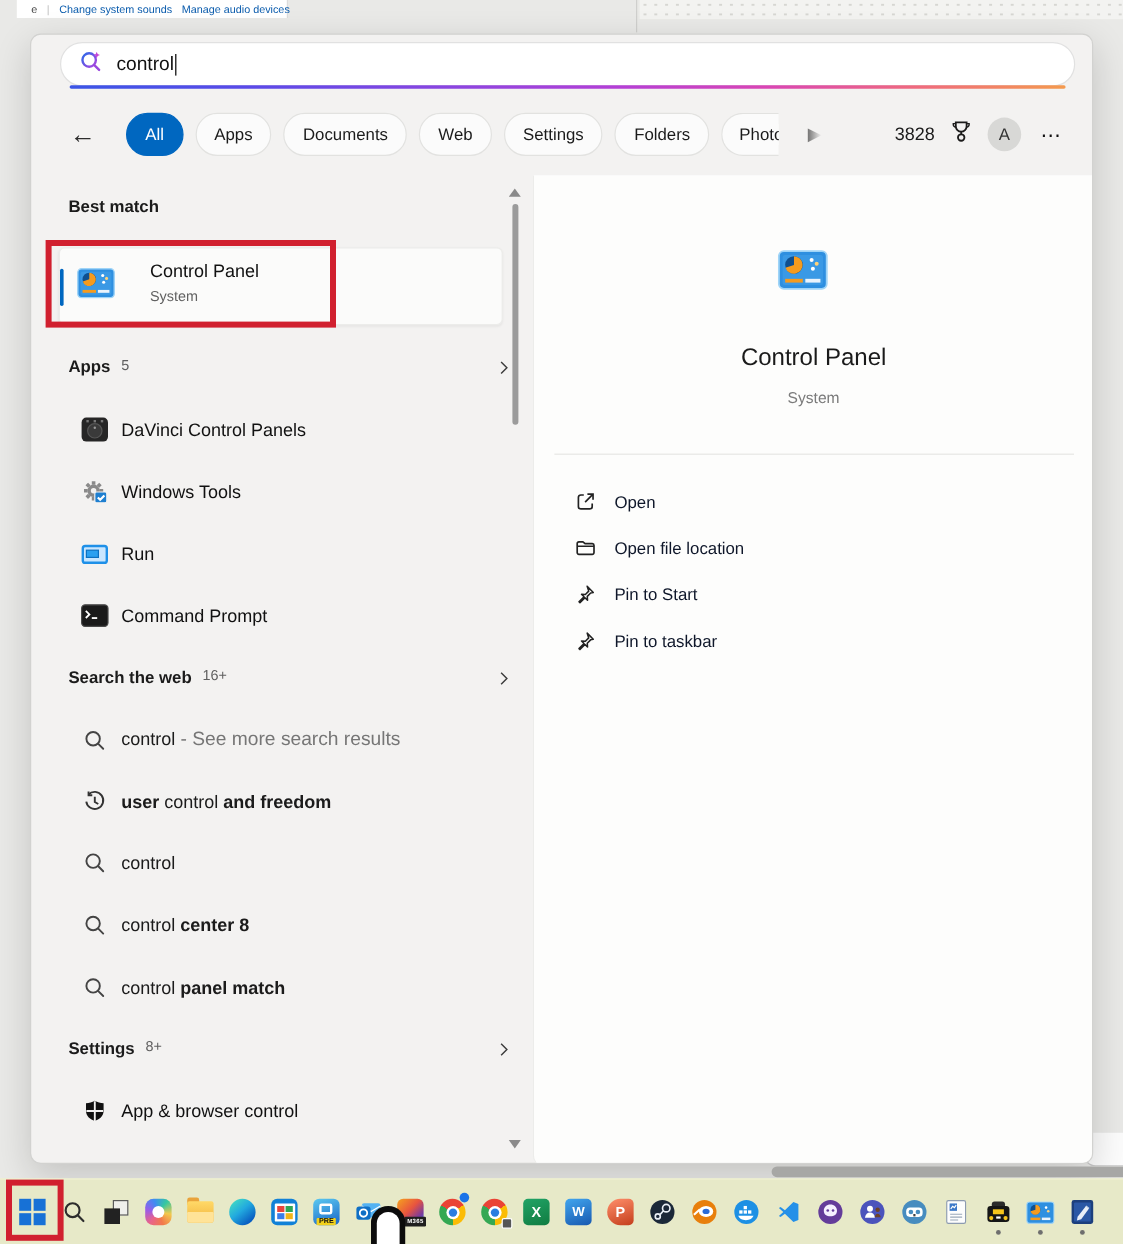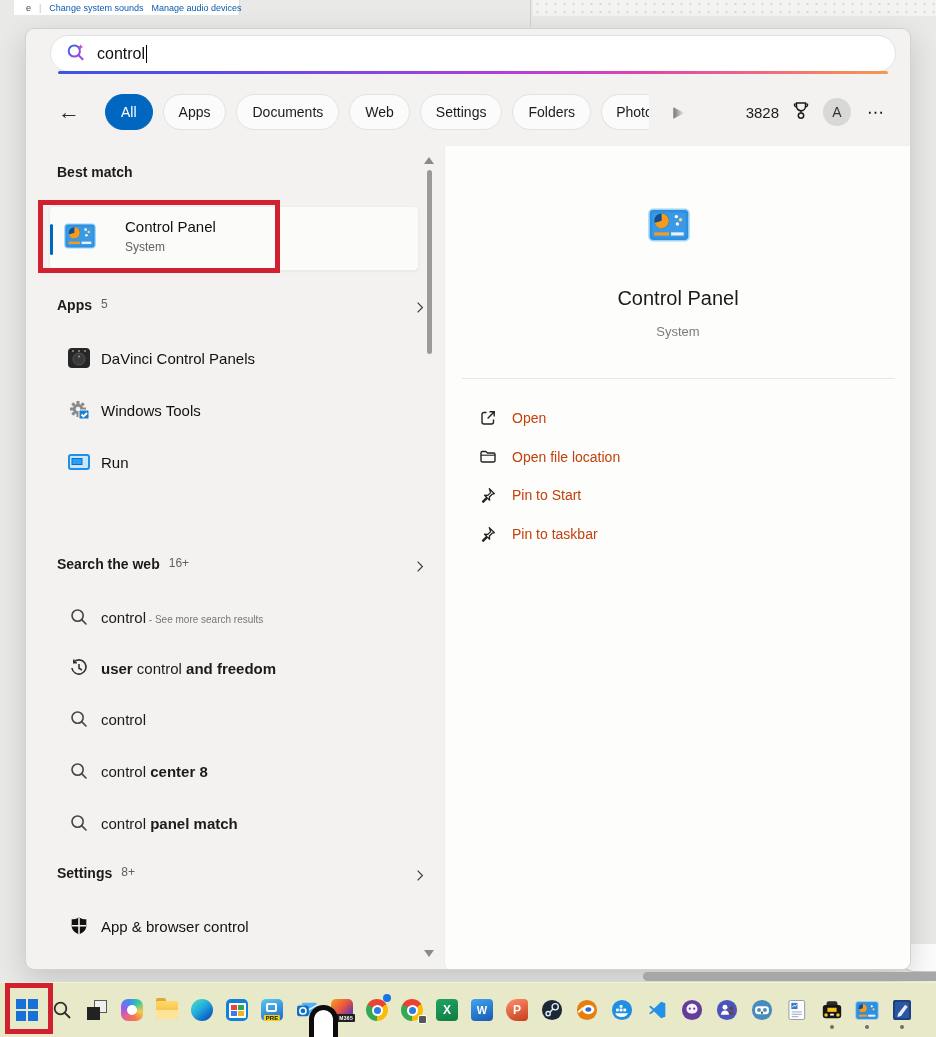--- a/index.html
+++ b/index.html
@@ -71,39 +71,39 @@
   .best-card .bsub { position:absolute; left:75px; top:33px; font-size:12px; color:#616161; }
 
   .result-row { position:absolute; left:16px; width:390px; height:48px; display:flex; align-items:center; }
   .result-row .ricon { margin-left:25px; width:24px; height:24px; display:flex; align-items:center; justify-content:center; }
   .result-row .rlabel { margin-left:10px; font-size:15px; color:#111;text-align:center; }
 
   .web-row { position:absolute; left:16px; width:390px; height:44px; display:flex; align-items:center; }
   .web-row .wicon { margin-left:27px; width:20px; height:20px; }
   .web-row .wtext { margin-left:12px; font-size:15px; color:#1b1b1b; }
   .seg-b { font-weight:700; }
-  .seg-m { color:#767676; font-size:10px; }
+  .seg-m { color:#767676; font-size:16px; }
 
   
   .vsb-up { position:absolute; left:398px; top:128px; width:0; height:0;
     border-left:5px solid transparent; border-right:5px solid transparent; border-bottom:7px solid #8a8a8a; }
   .vsb-thumb { position:absolute; left:401px; top:141px; width:5px; height:184px; background:#9b9b9b; border-radius:3px; }
   .vsb-down { position:absolute; left:398px; top:921px; width:0; height:0;
     border-left:5px solid transparent; border-right:5px solid transparent; border-top:7px solid #8a8a8a; }
 
   
   .detail { position:absolute; left:418px; top:117px; width:467px; height:825px; background:#fdfdfc;
     border-radius:0 0 8px 8px; border-left:1px solid #ececea; }
   .detail .dicon { position:absolute; left:203px; top:62px; width:42px; height:34px; }
   .detail .dttl { position:absolute; left:0; top:141px; width:100%; text-align:center; font-size:20px; color:#1a1a1a; }
   .detail .dsub { position:absolute; left:0; top:178px; width:100%; text-align:center; font-size:13px; color:#7b7b7b; }
   .detail .divider { position:absolute; left:17px; top:232px; width:433px; height:1px; background:#e6e6e4; }
   .action-row { position:absolute; left:0; width:100%; height:34px; display:flex; align-items:center; }
   .action-row .aicon { margin-left:34px; width:18px; height:18px; }
-  .action-row .albl { margin-left:15px; font-size:14px; color:#c2410c; }
+  .action-row .albl { margin-left:15px; font-size:14px; color:#0f172a; }
 
   
   .taskbar { position:absolute; left:0; top:982px; width:936px; height:55px; background:#e7e9c8;
     border-top:1px solid #f0f2d2; display:flex; align-items:center; padding-left:15px; gap:11px; z-index:2; }
   .tb-item { width:24px; height:24px; position:relative; display:flex; align-items:center; justify-content:center; flex:0 0 24px; }
   .tb-item.running::after { content:""; position:absolute; left:50%; transform:translateX(-50%); bottom:-7px;
     width:4px; height:4px; border-radius:50%; background:#6e6e6e; }
   .tb-item.notif::before { content:""; position:absolute; top:-4px; right:-2px; width:8px; height:8px;
     border-radius:50%; background:#1a73e8; z-index:2; }
 
@@ -248,20 +248,30 @@
   <div class="result-row" style="top:409px">
     <span class="ricon">
       <svg viewBox="0 0 24 24" width="24" height="24">
           <rect x="2" y="5" width="20" height="14" rx="2" fill="#c8e6ff" stroke="#1e90e8" stroke-width="2"></rect>
           <rect x="5" y="8.5" width="10" height="6" fill="#2aa0f0" stroke="#0c70c0"></rect>
         </svg>
     </span>
     <span class="rlabel">Run</span>
   </div>
 
+  <div class="result-row" style="top:460px">
+    <span class="ricon">
+      <svg viewBox="0 0 24 24" width="24" height="24">
+          <rect x="1" y="3" width="22" height="18" rx="3" fill="#1a1a1a" stroke="#4a4a4a"></rect>
+          <path d="M4.5 8 l3 3 -3 3" stroke="#fff" stroke-width="1.5" fill="none"></path>
+          <rect x="9.5" y="13.3" width="4.5" height="1.5" fill="#fff"></rect>
+        </svg>
+    </span>
+    <span class="rlabel">Command Prompt</span>
+  </div>
 
   <div class="sec-header" style="top:527px">
     <span class="ttl">Search the web</span>
     <span class="cnt">16+</span>
     <span class="chev">
       <svg viewBox="0 0 10 16" width="8" height="13">
           <path d="M2 2 l6 6 -6 6" stroke="#3c3c3c" stroke-width="1.5" fill="none"></path>
         </svg></span>
   </div>
 

